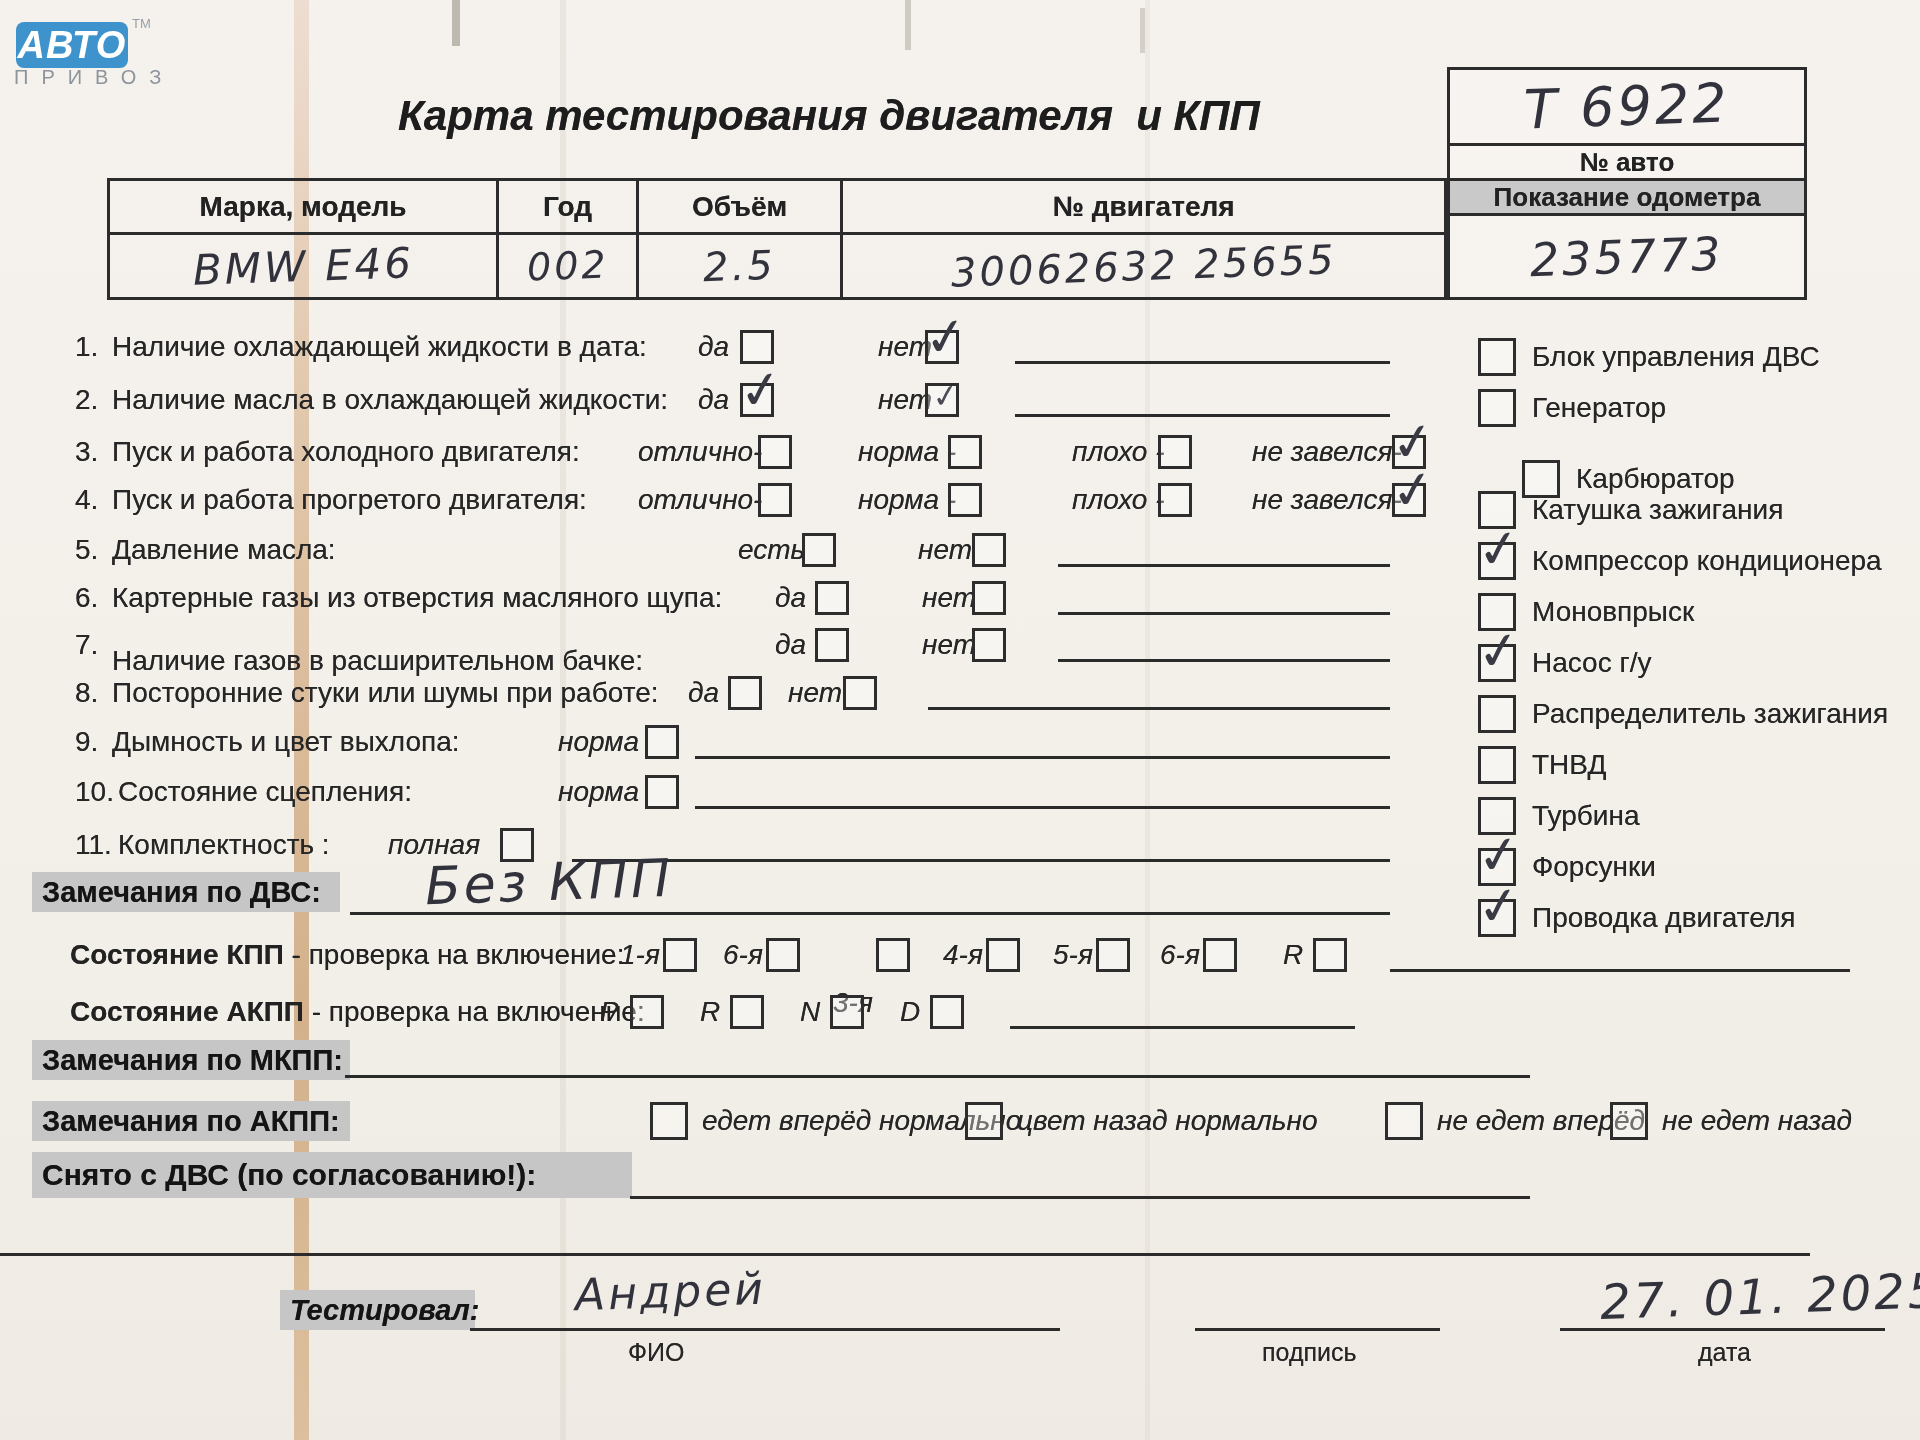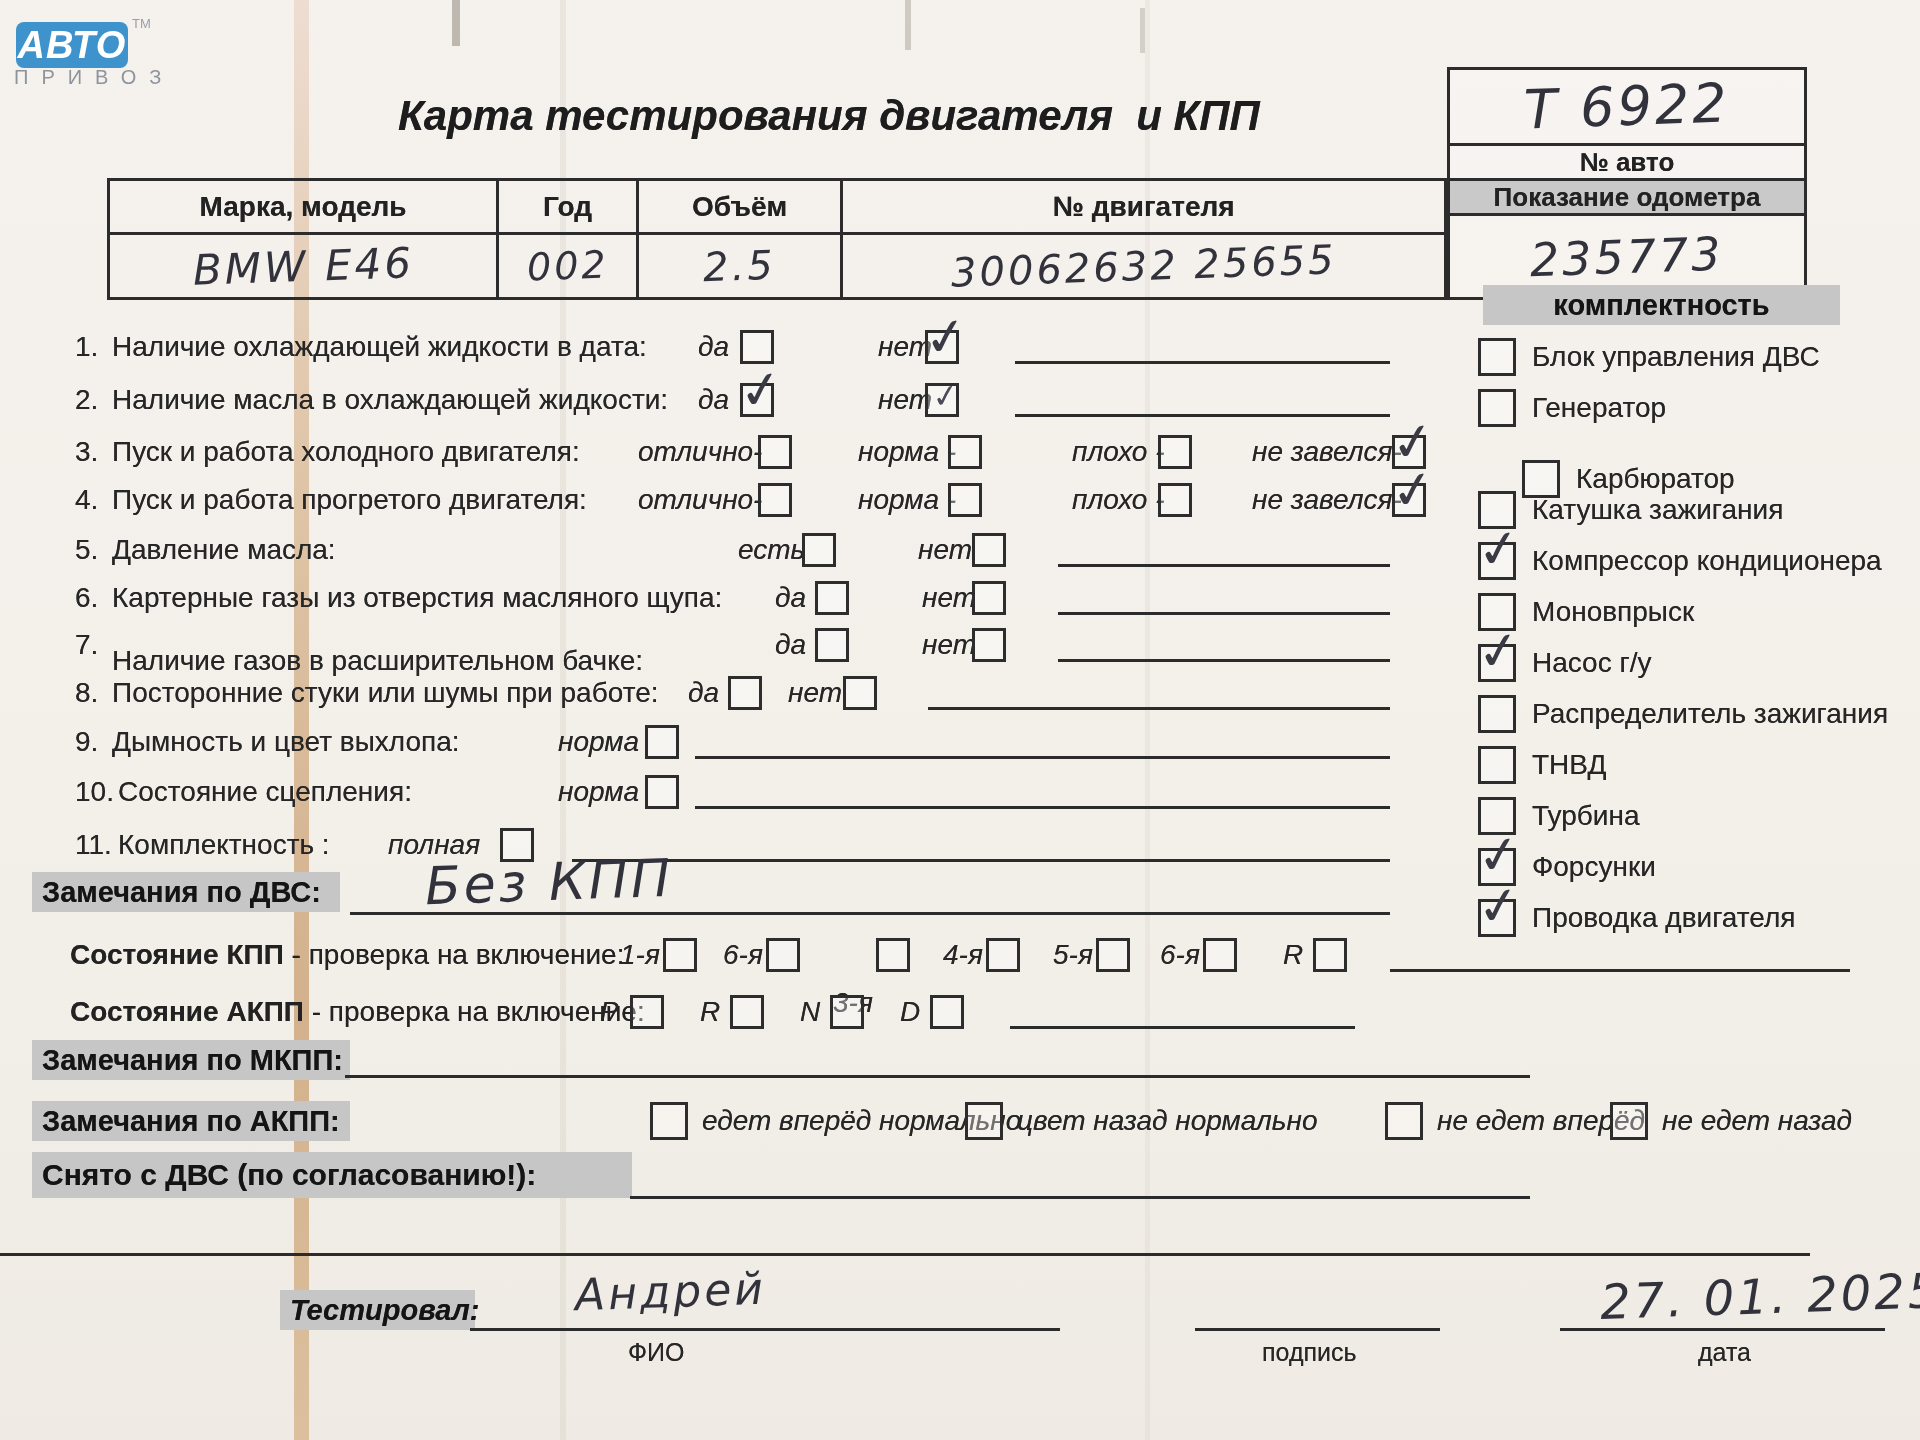--- a/index.html
+++ b/index.html
@@ -139,21 +139,20 @@
         </div>
     </div>
     <div class="vcol" style="width:602px;">
       <div class="vhead">№ двигателя</div>
       <div class="vval">
           <span class="hw" style="font-size:40px;">30062632 25655</span>
         </div>
     </div>
   </div>
 
-  <div class="band" style="left:1483px;top:285px;width:337px;justify-content:center;">комплектность</div>
 
   <div class="eq" style="top:337px;">
       <span class="cb cb-lg"></span>
       <span class="eq-lbl">Блок управления ДВС</span>
     </div>
   <div class="eq" style="top:388px;">
       <span class="cb cb-lg"></span>
       <span class="eq-lbl">Генератор</span>
     </div>
   <div class="eq" style="top:459px;padding-left:44px;">

